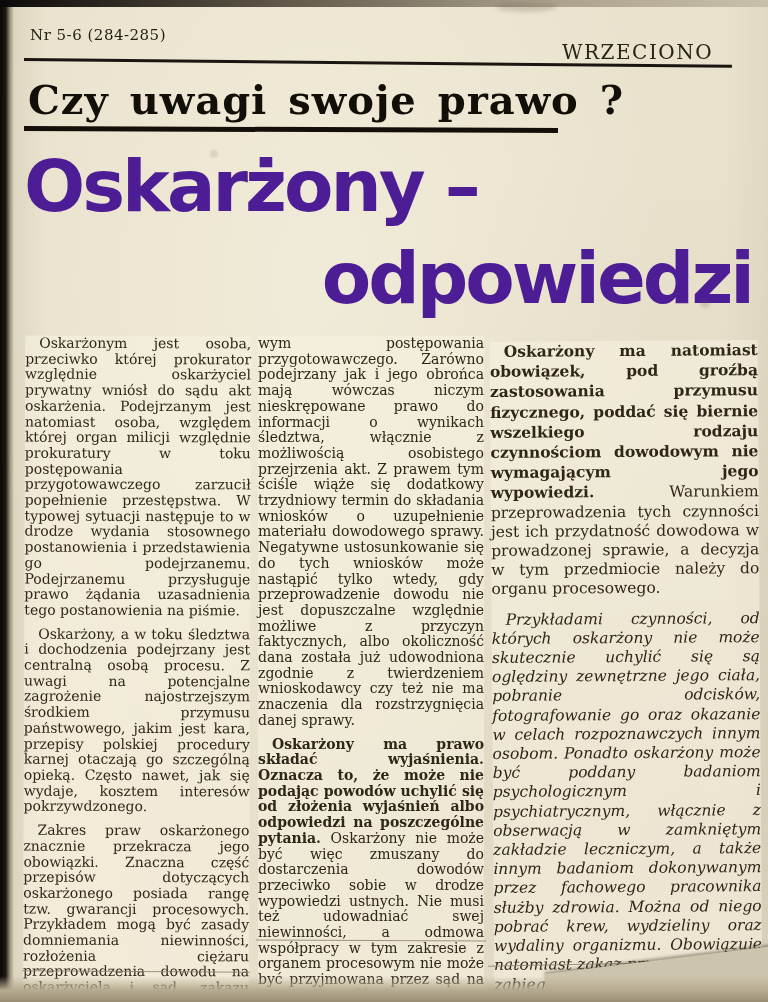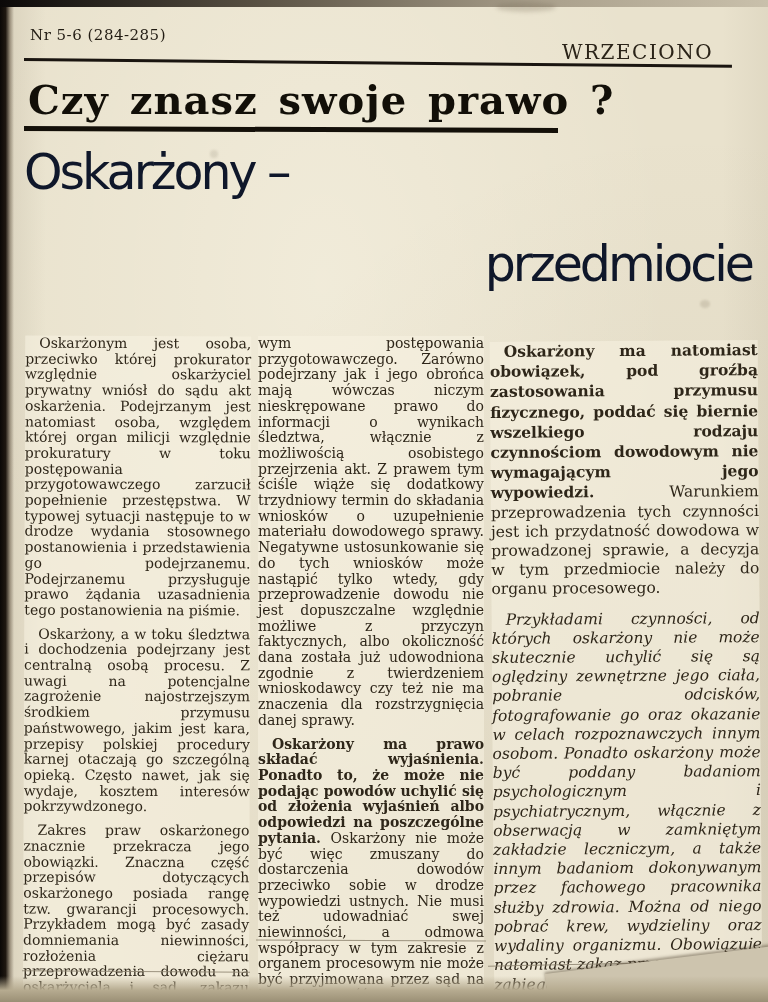--- a/index.html
+++ b/index.html
@@ -38,22 +38,22 @@
   #header-rule{position:absolute;left:24px;top:58px;width:708px;height:3px;background:#1a1510;
     transform:rotate(0.55deg);transform-origin:0 0;}
 
   
   #kicker{position:absolute;left:28px;top:76px;font-size:40px;font-weight:bold;color:#120f08;
     letter-spacing:1px;word-spacing:6px;}
   #kicker-rule{position:absolute;left:24px;top:127px;width:534px;height:5px;background:#141009;
     transform:rotate(0.2deg);}
 
   
-  .big-title{position:absolute;font-family:"DejaVu Sans",sans-serif;font-weight:normal;
-    font-size:49px;letter-spacing:-3px;color:#0f172a;white-space:nowrap;}
+  .big-title{position:absolute;font-family:"DejaVu Sans",sans-serif;font-weight:bold;
+    font-size:72px;letter-spacing:-3px;color:#4c1d95;white-space:nowrap;}
   #title-line-1{left:24px;top:144px;}
   #title-line-2{right:16px;top:236px;}
 
   
   .col{position:absolute;text-align:justify;color:#2e2619;background:rgba(248,242,226,0.55);}
   #col-1{left:24px;top:336px;width:226px;font-size:14px;line-height:15.7px;transform:rotate(0.2deg);}
   #col-2{left:258px;top:336px;width:226px;font-size:14px;line-height:15.7px;}
   #col-3{left:492px;top:341px;width:268px;font-size:15.5px;line-height:19.2px;transform:rotate(-0.4deg);}
   .col p{margin:0 0 8px 0;}
   #col-3 p{margin-bottom:11px;}
@@ -71,35 +71,35 @@
 <body>
 
 <div class="paper-shade"></div>
 <div id="edge-left"></div>
 <div id="edge-top"></div>
 
 <div id="issue-number">Nr 5-6 (284-285)</div>
 <div id="masthead">WRZECIONO</div>
 <div id="header-rule"></div>
 
-<div id="kicker">Czy znasz swoje prawo ?</div>
+<div id="kicker">Czy uwagi swoje prawo ?</div>
 <div id="kicker-rule"></div>
 
 <div id="title-line-1" class="big-title">Oskarżony –</div>
-<div id="title-line-2" class="big-title">przedmiocie</div>
+<div id="title-line-2" class="big-title">odpowiedzi</div>
 
 <div id="col-1" class="col">
   <p class="indent"><span>Oskarżonym jest osoba, przeciwko której prokurator względnie oskarżyciel prywatny wniósł do sądu akt oskarżenia. Podejrzanym jest natomiast osoba, względem której organ milicji względnie prokuratury w toku postępowania przygotowawczego zarzucił popełnienie przestępstwa. W typowej sytuacji następuje to w drodze wydania stosownego postanowienia i przedstawienia go podejrzanemu. Podejrzanemu przysługuje prawo żądania uzasadnienia tego postanowienia na piśmie.</span></p>
   <p class="indent"><span>Oskarżony, a w toku śledztwa i dochodzenia podejrzany jest centralną osobą procesu. Z uwagi na potencjalne zagrożenie najostrzejszym środkiem przymusu państwowego, jakim jest kara, przepisy polskiej procedury karnej otaczają go szczególną opieką. Często nawet, jak się wydaje, kosztem interesów pokrzywdzonego.</span></p>
   <p class="indent"><span>Zakres praw oskarżonego znacznie przekracza jego obowiązki. Znaczna część przepisów dotyczących oskarżonego posiada rangę tzw. gwarancji procesowych. Przykładem mogą być zasady domniemania niewinności, rozłożenia ciężaru przeprowadzenia dowodu na oskarżyciela i sąd, zakazu przyjmowania nie dających się usunąć wątpliwości na jego niekorzyść.</span></p>
 </div>
 
 <div id="col-2" class="col">
   <p><span>wym postępowania przygotowawczego. Zarówno podejrzany jak i jego obrońca mają wówczas niczym nieskrępowane prawo do informacji o wynikach śledztwa, włącznie z możliwością osobistego przejrzenia akt. Z prawem tym ściśle wiąże się dodatkowy trzydniowy termin do składania wniosków o uzupełnienie materiału dowodowego sprawy. Negatywne ustosunkowanie się do tych wniosków może nastąpić tylko wtedy, gdy przeprowadzenie dowodu nie jest dopuszczalne względnie możliwe z przyczyn faktycznych, albo okoliczność dana została już udowodniona zgodnie z twierdzeniem wnioskodawcy czy też nie ma znaczenia dla rozstrzygnięcia danej sprawy.</span></p>
-  <p class="indent"><b class="lead">Oskarżony ma prawo składać wyjaśnienia. Ponadto to, że może nie podając powodów uchylić się od złożenia wyjaśnień albo odpowiedzi na poszczególne pytania.</b>
+  <p class="indent"><b class="lead">Oskarżony ma prawo składać wyjaśnienia. Oznacza to, że może nie podając powodów uchylić się od złożenia wyjaśnień albo odpowiedzi na poszczególne pytania.</b>
   <span>Oskarżony nie może być więc zmuszany do dostarczenia dowodów przeciwko sobie w drodze wypowiedzi ustnych. Nie musi też udowadniać swej niewinności, a odmowa współpracy w tym zakresie z organem procesowym nie może być przyjmowana przez sąd na jego niekorzyść.</span></p>
 </div>
 
 <div id="col-3" class="col">
   <p class="indent"><b class="lead">Oskarżony ma natomiast obowiązek, pod groźbą zastosowania przymusu fizycznego, poddać się biernie wszelkiego rodzaju czynnościom dowodowym nie wymagającym jego wypowiedzi.</b>
   <span>Warunkiem przeprowadzenia tych czynności jest ich przydatność dowodowa w prowadzonej sprawie, a decyzja w tym przedmiocie należy do organu procesowego.</span></p>
   <p class="indent italic"><span>Przykładami czynności, od których oskarżony nie może skutecznie uchylić się są oględziny zewnętrzne jego ciała, pobranie odcisków, fotografowanie go oraz okazanie w celach rozpoznawczych innym osobom. Ponadto oskarżony może być poddany badaniom psychologicznym i psychiatrycznym, włącznie z obserwacją w zamkniętym zakładzie leczniczym, a także innym badaniom dokonywanym przez fachowego pracownika służby zdrowia. Można od niego pobrać krew, wydzieliny oraz wydaliny organizmu. Obowiązuje natomiast zakaz przeprowadzania zabiegów chirurgicznych.</span></p>
 </div>
 
 <div id="hairline-1" class="hairline"></div>

